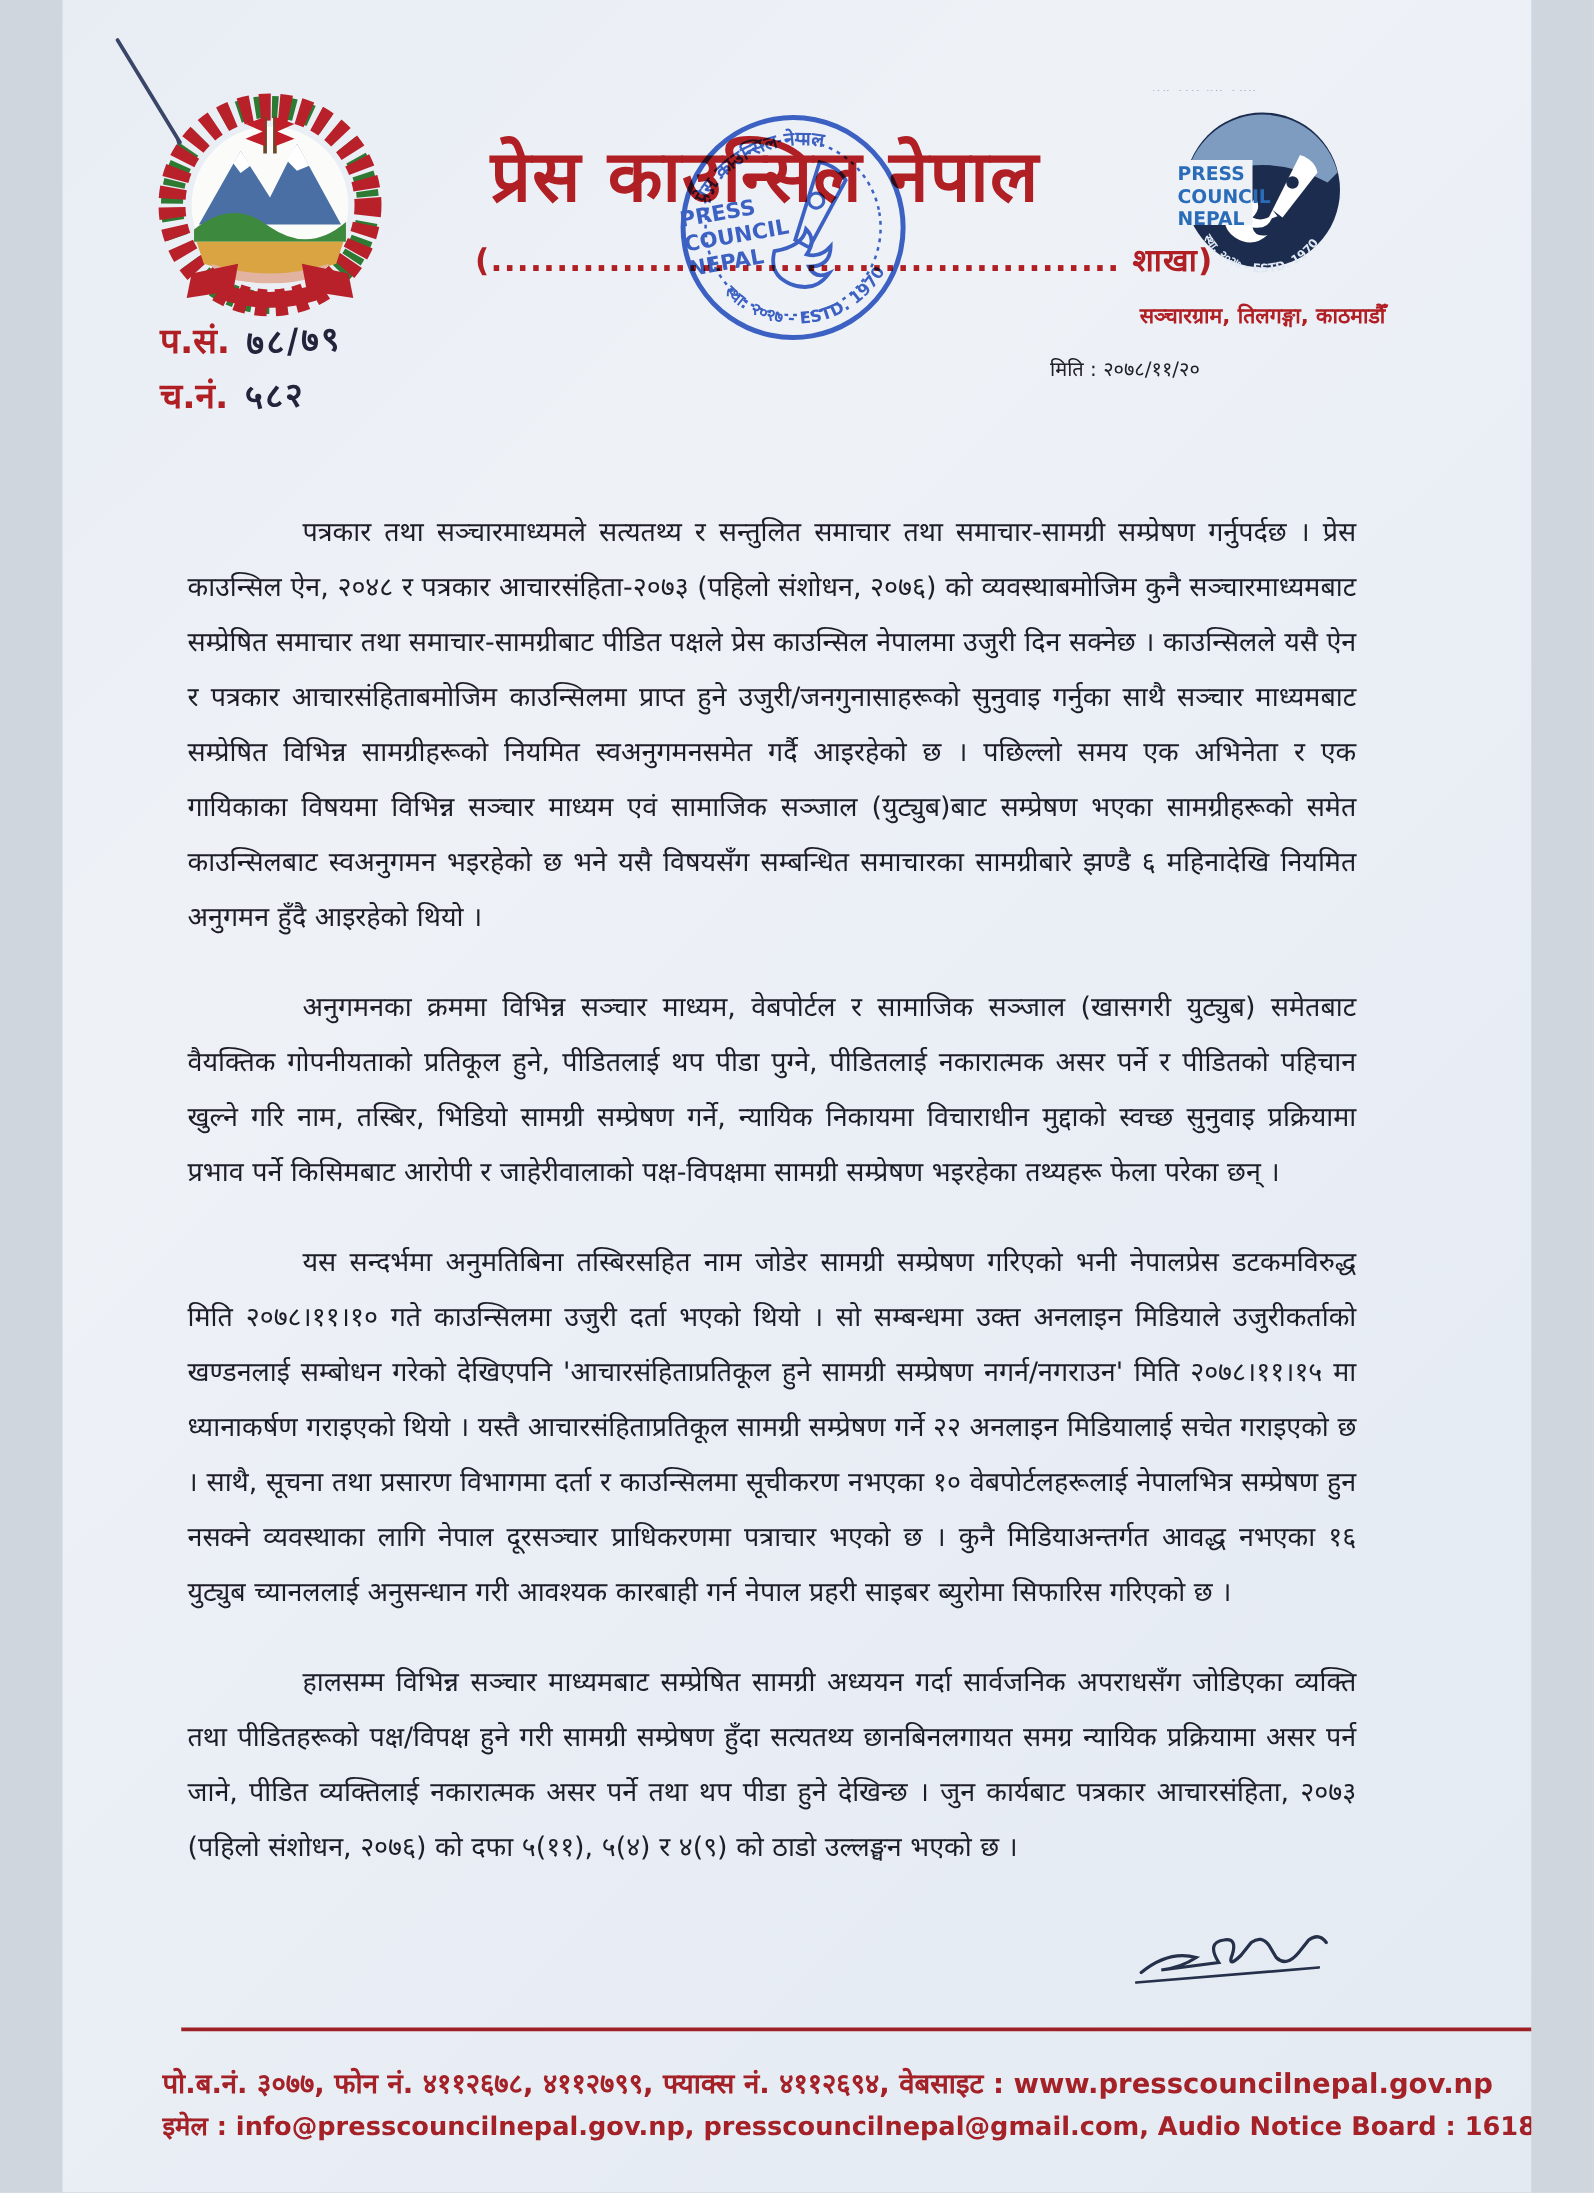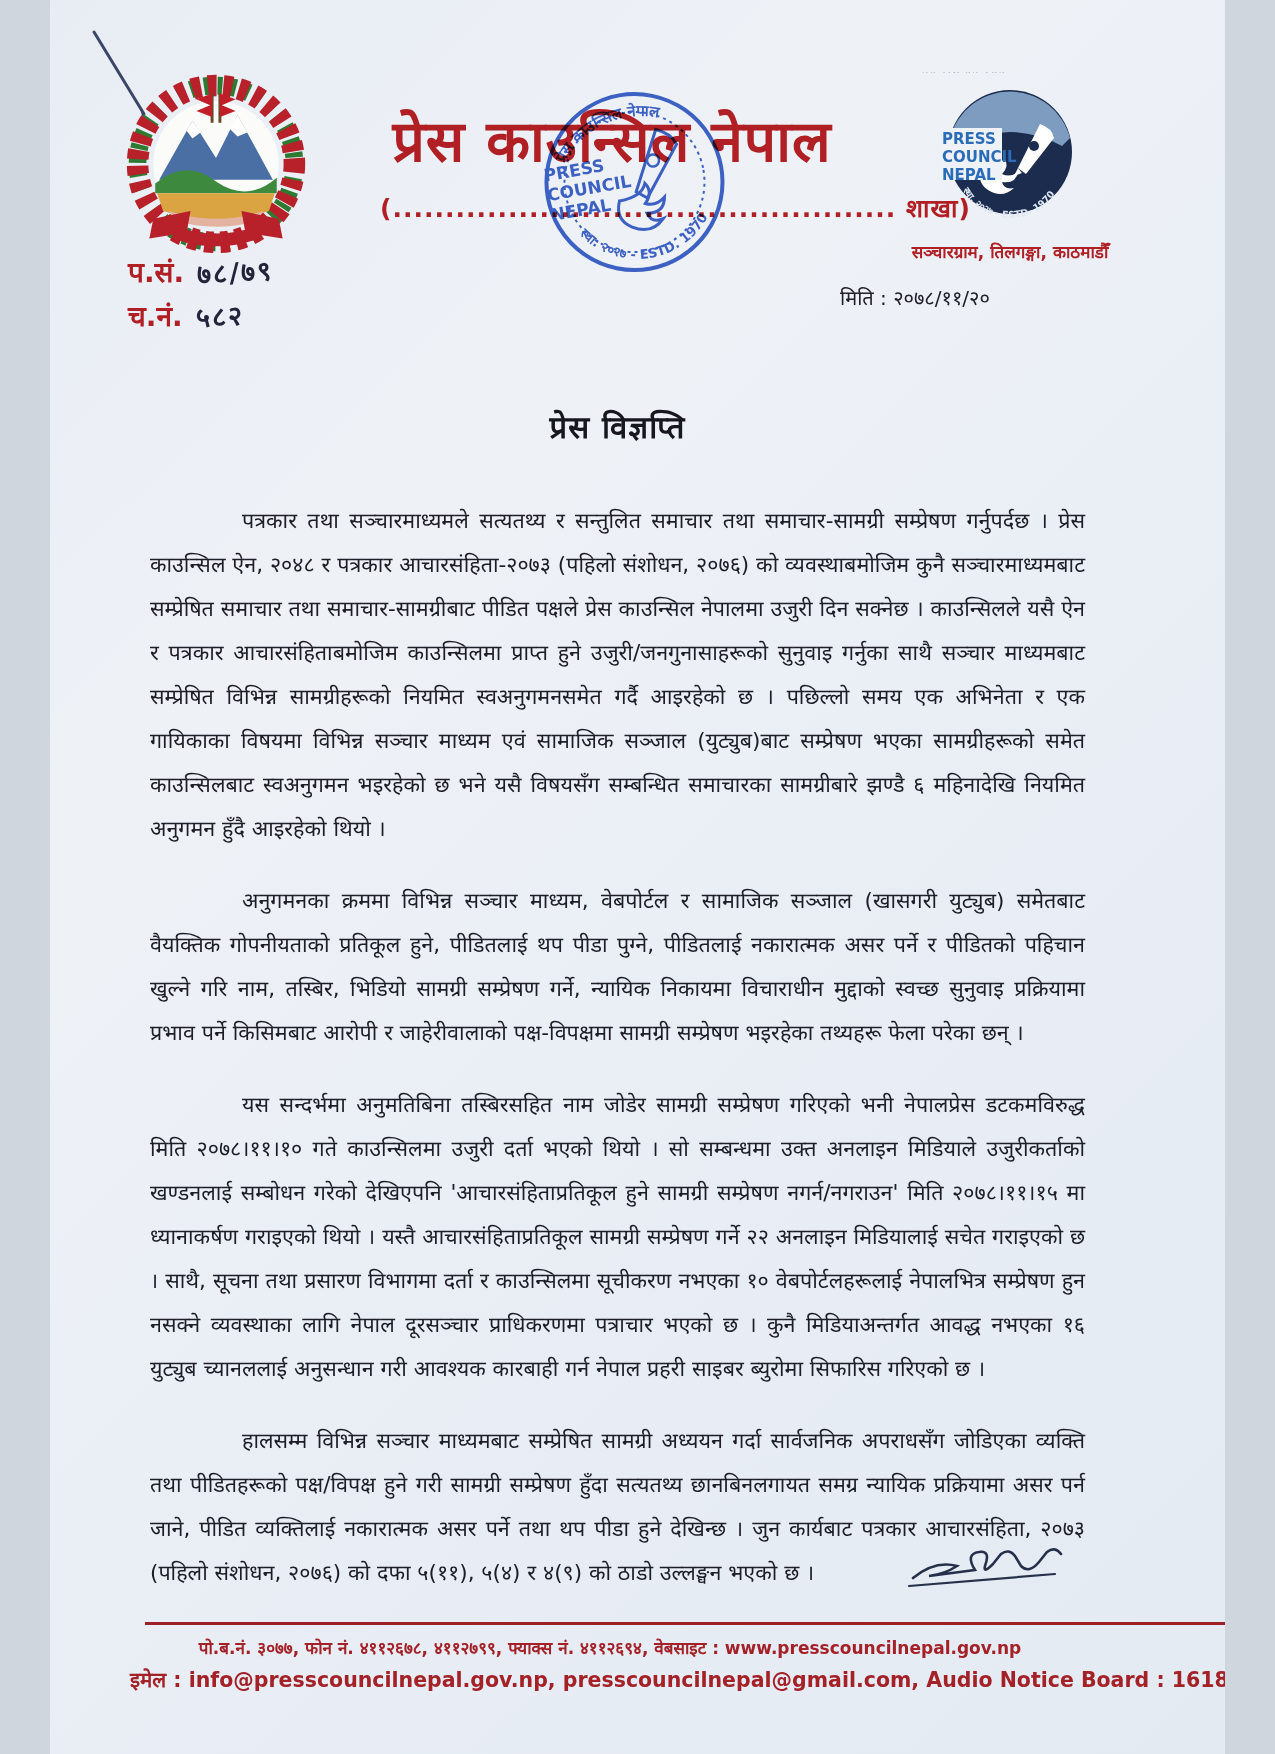--- a/index.html
+++ b/index.html
@@ -37,38 +37,38 @@
   
   .meta-label{font-size:28px;font-weight:bold;color:#b01f24;margin-top:40px;}
   .ref-row{position:absolute;left:78px;top:252px;}
   .disp-row{position:absolute;left:78px;top:296px;}
   .hand{
     display:inline-block;font-size:27px;font-weight:600;color:#23233c;
     transform:rotate(-3deg);margin-left:8px;letter-spacing:2px;
   }
   .date-line{
     position:absolute;left:790px;top:284px;width:280px;
-    font-size:20px;color:#20202a;white-space:nowrap;
+    font-size:16px;color:#20202a;white-space:nowrap;
   }
   
   .doc-body{position:absolute;left:100px;top:405px;width:935px;}
   .doc-title{
     text-align:center;font-size:31px;font-weight:bold;color:#17171f;
     margin:0 0 52px 0;letter-spacing:1px;
   }
   .para{
     font-size:21.5px;line-height:44px;text-align:justify;
     text-indent:92px;margin:0 0 28px 0;color:#1d1d27;
   }
   
   .signature{position:absolute;left:855px;top:1540px;width:190px;height:70px;}
   
   .footer-rule{position:absolute;left:95px;top:1622px;width:1140px;height:3px;background:#9e2027;}
   .footer-text{position:absolute;left:80px;top:1636px;width:960px;text-align:center;}
-  .footer-l1{font-size:17px;font-weight:bold;color:#a32127;margin:0 0 6px 0;white-space:nowrap;}
+  .footer-l1{font-size:22px;font-weight:bold;color:#a32127;margin:14px 0 6px 0;white-space:nowrap;}
   .footer-l2{font-size:20.5px;font-weight:bold;color:#a32127;margin:0;white-space:nowrap;}
   .page-num{position:absolute;left:1192px;top:1644px;font-size:20px;font-weight:bold;color:#b01f24;}
 </style>
 </head>
 <body>
 
 <div class="page">
 
   <svg class="pen-mark" viewBox="0 0 80 110">
     <path d="M8,4 L58,86" stroke="#3a4668" stroke-width="3" fill="none" stroke-linecap="round"></path>
@@ -145,21 +145,20 @@
     <span class="meta-label">प.सं.</span>
     <span class="hand">७८/७९</span>
   </div>
   <div class="disp-row">
     <span class="meta-label">च.नं.</span>
     <span class="hand">५८२</span>
   </div>
   <div class="date-line">मिति : २०७८/११/२०</div>
 
   <div class="doc-body">
-    <h1 class="doc-title">प्रेस विज्ञप्ति</h1>
     <p class="para">पत्रकार तथा सञ्चारमाध्यमले सत्यतथ्य र सन्तुलित समाचार तथा समाचार-सामग्री सम्प्रेषण गर्नुपर्दछ । प्रेस काउन्सिल ऐन, २०४८ र पत्रकार आचारसंहिता-२०७३ (पहिलो संशोधन, २०७६) को व्यवस्थाबमोजिम कुनै सञ्चारमाध्यमबाट सम्प्रेषित समाचार तथा समाचार-सामग्रीबाट पीडित पक्षले प्रेस काउन्सिल नेपालमा उजुरी दिन सक्नेछ । काउन्सिलले यसै ऐन र पत्रकार आचारसंहिताबमोजिम काउन्सिलमा प्राप्त हुने उजुरी/जनगुनासाहरूको सुनुवाइ गर्नुका साथै सञ्चार माध्यमबाट सम्प्रेषित विभिन्न सामग्रीहरूको नियमित स्वअनुगमनसमेत गर्दै आइरहेको छ । पछिल्लो समय एक अभिनेता र एक गायिकाका विषयमा विभिन्न सञ्चार माध्यम एवं सामाजिक सञ्जाल (युट्युब)बाट सम्प्रेषण भएका सामग्रीहरूको समेत काउन्सिलबाट स्वअनुगमन भइरहेको छ भने यसै विषयसँग सम्बन्धित समाचारका सामग्रीबारे झण्डै ६ महिनादेखि नियमित अनुगमन हुँदै आइरहेको थियो ।</p>
     <p class="para">अनुगमनका क्रममा विभिन्न सञ्चार माध्यम, वेबपोर्टल र सामाजिक सञ्जाल (खासगरी युट्युब) समेतबाट वैयक्तिक गोपनीयताको प्रतिकूल हुने, पीडितलाई थप पीडा पुग्ने, पीडितलाई नकारात्मक असर पर्ने र पीडितको पहिचान खुल्ने गरि नाम, तस्बिर, भिडियो सामग्री सम्प्रेषण गर्ने, न्यायिक निकायमा विचाराधीन मुद्दाको स्वच्छ सुनुवाइ प्रक्रियामा प्रभाव पर्ने किसिमबाट आरोपी र जाहेरीवालाको पक्ष-विपक्षमा सामग्री सम्प्रेषण भइरहेका तथ्यहरू फेला परेका छन् ।</p>
     <p class="para">यस सन्दर्भमा अनुमतिबिना तस्बिरसहित नाम जोडेर सामग्री सम्प्रेषण गरिएको भनी नेपालप्रेस डटकमविरुद्ध मिति २०७८।११।१० गते काउन्सिलमा उजुरी दर्ता भएको थियो । सो सम्बन्धमा उक्त अनलाइन मिडियाले उजुरीकर्ताको खण्डनलाई सम्बोधन गरेको देखिएपनि 'आचारसंहिताप्रतिकूल हुने सामग्री सम्प्रेषण नगर्न/नगराउन' मिति २०७८।११।१५ मा ध्यानाकर्षण गराइएको थियो । यस्तै आचारसंहिताप्रतिकूल सामग्री सम्प्रेषण गर्ने २२ अनलाइन मिडियालाई सचेत गराइएको छ । साथै, सूचना तथा प्रसारण विभागमा दर्ता र काउन्सिलमा सूचीकरण नभएका १० वेबपोर्टलहरूलाई नेपालभित्र सम्प्रेषण हुन नसक्ने व्यवस्थाका लागि नेपाल दूरसञ्चार प्राधिकरणमा पत्राचार भएको छ । कुनै मिडियाअन्तर्गत आवद्ध नभएका १६ युट्युब च्यानललाई अनुसन्धान गरी आवश्यक कारबाही गर्न नेपाल प्रहरी साइबर ब्युरोमा सिफारिस गरिएको छ ।</p>
     <p class="para">हालसम्म विभिन्न सञ्चार माध्यमबाट सम्प्रेषित सामग्री अध्ययन गर्दा सार्वजनिक अपराधसँग जोडिएका व्यक्ति तथा पीडितहरूको पक्ष/विपक्ष हुने गरी सामग्री सम्प्रेषण हुँदा सत्यतथ्य छानबिनलगायत समग्र न्यायिक प्रक्रियामा असर पर्न जाने, पीडित व्यक्तिलाई नकारात्मक असर पर्ने तथा थप पीडा हुने देखिन्छ । जुन कार्यबाट पत्रकार आचारसंहिता, २०७३ (पहिलो संशोधन, २०७६) को दफा ५(११), ५(४) र ४(९) को ठाडो उल्लङ्घन भएको छ ।</p>
   </div>
 
   <svg class="signature" viewBox="0 0 190 70">
     <path d="M8,38 Q30,20 52,26 Q40,34 24,36 L70,30 Q60,14 74,12 Q86,10 80,26 Q78,34 88,24 L96,14 Q104,8 110,16 L116,26 Q124,34 134,22 L142,12 Q150,6 156,14" fill="none" stroke="#25304a" stroke-width="2.6" stroke-linecap="round"></path>
     <path d="M4,46 L150,34" stroke="#25304a" stroke-width="2.2" fill="none" stroke-linecap="round"></path>
   </svg>

